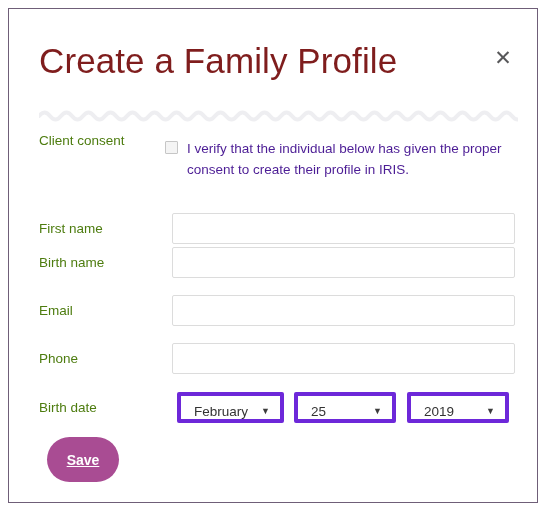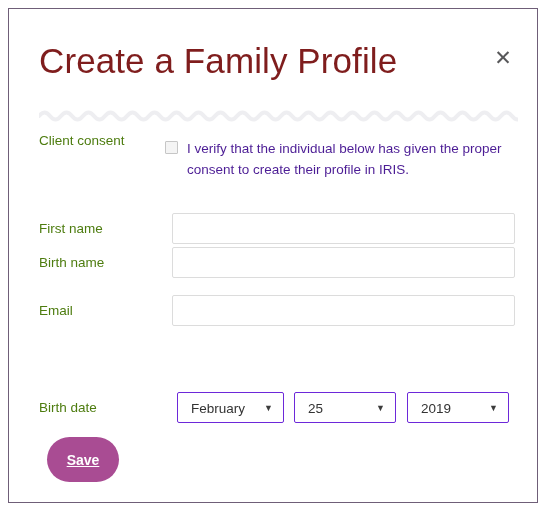--- a/index.html
+++ b/index.html
@@ -143,21 +143,21 @@
 
   
   #row-birth { top: 383px; height: 46px; }
   #row-birth .row-label { top: 8px; }
 
   .select-box {
     position: absolute;
     top: 0;
     height: 31px;
     box-sizing: border-box;
-    border: 1px solid #6d28d9;
+    border: 4px solid #6d28d9;
     border-radius: 2px;
     background: #ffffff;
     cursor: pointer;
   }
   .select-value {
     position: absolute;
     left: 13px;
     top: 0;
     height: 31px;
     line-height: 31px;
@@ -226,20 +226,24 @@
     <div class="form-row" id="row-last">
       <div class="row-label">Birth name</div>
       <input class="text-input" type="text" value="" placeholder="" style="">
     </div>
 
     <div class="form-row" id="row-email">
       <div class="row-label">Email</div>
       <input class="text-input" type="text" value="" placeholder="" style="">
     </div>
 
+    <div class="form-row" id="row-phone">
+      <div class="row-label">Phone</div>
+      <input class="text-input" type="text" value="" placeholder="" style="">
+    </div>
 
     <div class="form-row" id="row-birth">
       <div class="row-label">Birth date</div>
 
       <div class="select-box" id="select-month">
         <span class="select-value">February</span>
         <span class="select-caret">▼</span>
       </div>
 
       <div class="select-box" id="select-day">

